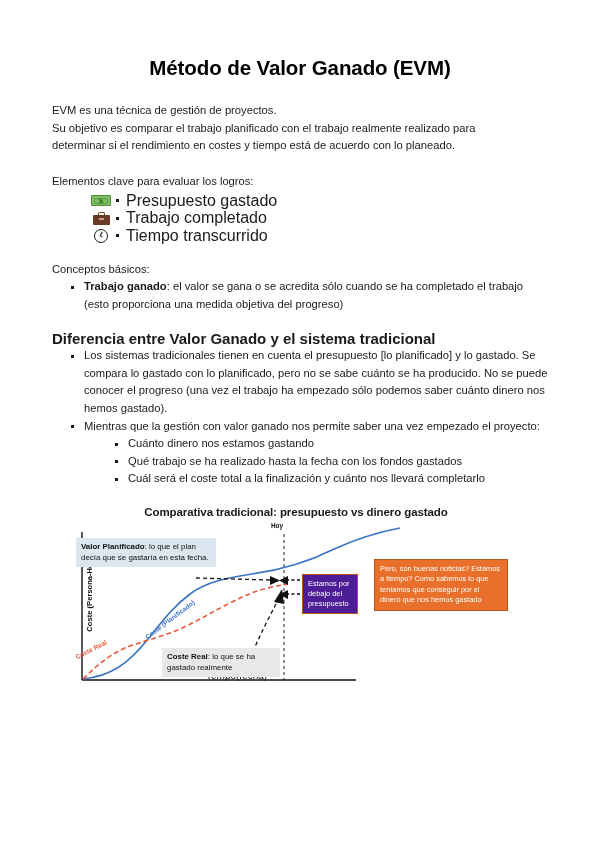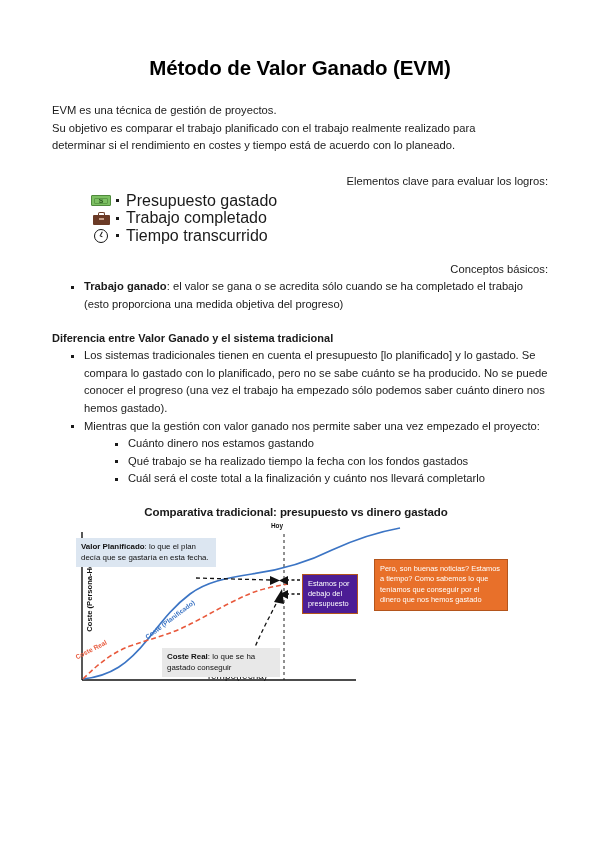--- a/index.html
+++ b/index.html
@@ -42,24 +42,23 @@
     color: #1a1a1a;
   }
   .para-line { display: block; }
   .spacer-16 { height: 16px; }
   .spacer-18 { height: 18px; }
 
   .lead-in {
     font-size: 11.2px;
     line-height: 17.6px;
     margin: 0;
-    text-align: right;
   }
   .section-head {
-    font-size: 11px;
+    font-size: 15px;
     line-height: 17.6px;
     font-weight: bold;
     margin: 0;
   }
 
   
   .icon-list {
     margin: 2px 0 0 0;
     padding: 0;
     list-style: none;
@@ -355,21 +354,21 @@
 
   <p class="section-head">Diferencia entre Valor Ganado y el sistema tradicional</p>
 
   <ul class="blist">
     <li>Los sistemas tradicionales tienen en cuenta el presupuesto [lo planificado] y lo gastado. Se compara lo gastado con lo planificado, pero no se sabe cuánto se ha producido. No se puede conocer el progreso (una vez el trabajo ha empezado sólo podemos saber cuánto dinero nos hemos gastado).</li>
     <li>Mientras que la gestión con valor ganado nos permite saber una vez empezado el proyecto:</li>
   </ul>
 
   <ul class="blist sub">
     <li>Cuánto dinero nos estamos gastando</li>
-    <li>Qué trabajo se ha realizado tiempo la fecha con los fondos gastados</li>
+    <li>Qué trabajo se ha realizado hasta la fecha con los fondos gastados</li>
     <li>Cuál será el coste total a la finalización y cuánto nos llevará completarlo</li>
   </ul>
 
   <div class="chart-wrap">
 
     <div class="chart-title">Comparativa tradicional: presupuesto vs dinero gastado</div>
 
     <div class="chart-area">
 
       <svg class="chart-svg" width="480" height="180" viewBox="0 0 480 180">
@@ -401,21 +400,21 @@
 
       <div class="ylab">Coste (Persona-Horas)</div>
       <div class="xlab">Tempo(fecha)</div>
       <div class="hoy-lab">Hoy</div>
 
       <div class="curve-lab real">Coste Real</div>
       <div class="curve-lab plan">Coste (Planificado)</div>
 
       <div class="cal cal-planned"><strong>Valor Planificado</strong><span>: lo que el plan decía que se gastaría en esta fecha.</span></div>
 
-      <div class="cal cal-real"><strong>Coste Real</strong><span>: lo que se ha gastado conseguir</span></div>
+      <div class="cal cal-real"><strong>Coste Real</strong><span>: lo que se ha gastado realmente</span></div>
 
       <div class="cal cal-under">Estamos por debajo del presupuesto</div>
 
       <div class="cal cal-news">Pero, son buenas noticias? Estamos a tiempo? Como sabemos lo que teníamos que conseguir por el dinero que nos hemos gastado</div>
 
     </div>
   </div>
 
 </div>
 

